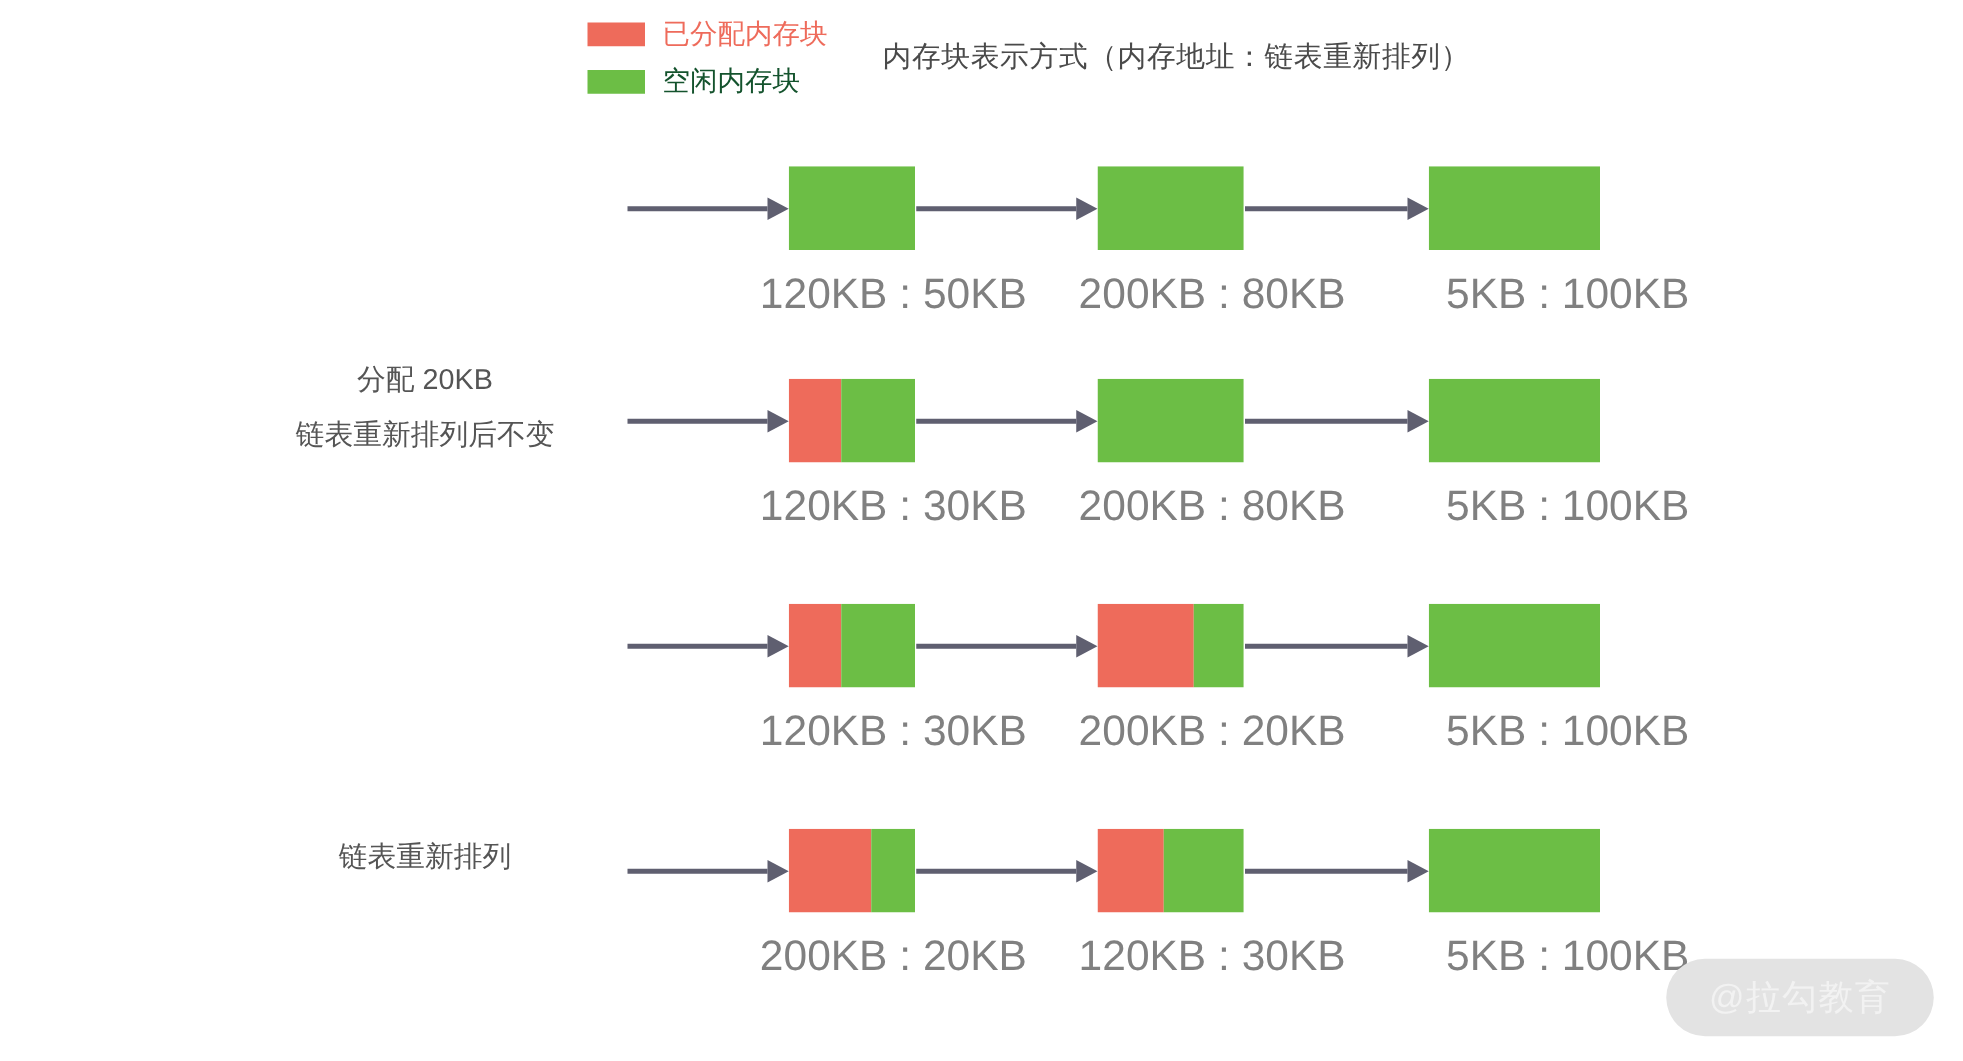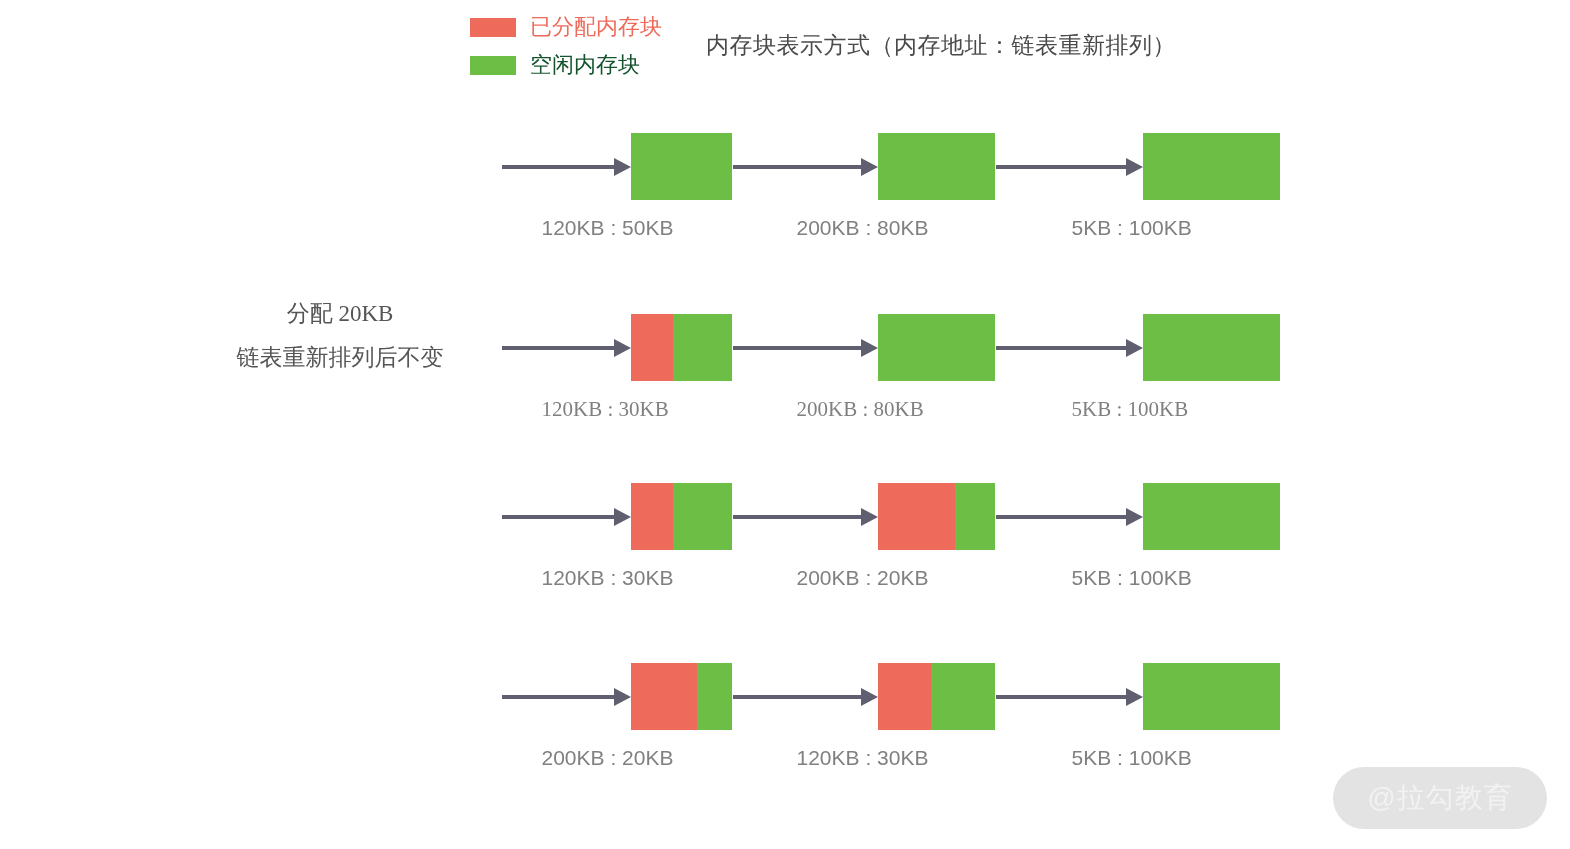--- a/index.html
+++ b/index.html
@@ -99,22 +99,22 @@
     position: absolute;
     height: 67px;
     display: flex;
     overflow: hidden;
   }
   .seg-alloc { background: #ee6b5b; height: 100%; }
   .seg-free  { background: #6cbe45; height: 100%; }
 
   .block-caption {
     position: absolute;
-    text-align: left;
-    font-size: 21px;
+    text-align: right;
+    font-size: 34px;
     color: #808080;
     white-space: nowrap;
   }
 
   
   #watermark {
     position: absolute;
     left: 1333px;
     top: 767px;
     width: 214px;
@@ -167,21 +167,21 @@
       <div class="block-caption" style="left: 541.5px; width: 280px; top: 123px;">120KB : 50KB</div>
       <div class="block" style="left: 878px; width: 117px; top: 40px;">
         <div class="seg-free" style="width: 100%;"></div>
       </div>
       <div class="block-caption" style="left: 796.5px; width: 280px; top: 123px;">200KB : 80KB</div>
       <div class="block" style="left: 1143px; width: 137px; top: 40px;">
         <div class="seg-free" style="width: 100%;"></div>
       </div>
       <div class="block-caption" style="left: 1071.5px; width: 280px; top: 123px;">5KB : 100KB</div>
     </div>
-    <div class="row" style="top: 274px; font-family: Liberation Serif, serif;">
+    <div class="row" style="top: 263px;">
       <div class="row-label" style="top: 18px;">
         <span class="l1" style="display: block;">分配 20KB</span>
         <span class="l2">链表重新排列后不变</span>
       </div>
       <div class="arrow" style="left: 502px; width: 129px; top: 64.5px;">
         <div class="shaft"></div>
         <div class="head"></div>
       </div>
       <div class="arrow" style="left: 733px; width: 145px; top: 64.5px;">
         <div class="shaft"></div>
@@ -227,20 +227,23 @@
         <div class="seg-alloc" style="width: 66%;"></div>
         <div class="seg-free" style="width: 34%;"></div>
       </div>
       <div class="block-caption" style="left: 796.5px; width: 280px; top: 123px;">200KB : 20KB</div>
       <div class="block" style="left: 1143px; width: 137px; top: 40px;">
         <div class="seg-free" style="width: 100%;"></div>
       </div>
       <div class="block-caption" style="left: 1071.5px; width: 280px; top: 123px;">5KB : 100KB</div>
     </div>
     <div class="row" style="top: 623px;">
+      <div class="row-label" style="top: 40px;">
+        <span class="l1" style="display: block;">链表重新排列</span>
+      </div>
       <div class="arrow" style="left: 502px; width: 129px; top: 64.5px;">
         <div class="shaft"></div>
         <div class="head"></div>
       </div>
       <div class="arrow" style="left: 733px; width: 145px; top: 64.5px;">
         <div class="shaft"></div>
         <div class="head"></div>
       </div>
       <div class="arrow" style="left: 996px; width: 147px; top: 64.5px;">
         <div class="shaft"></div>

